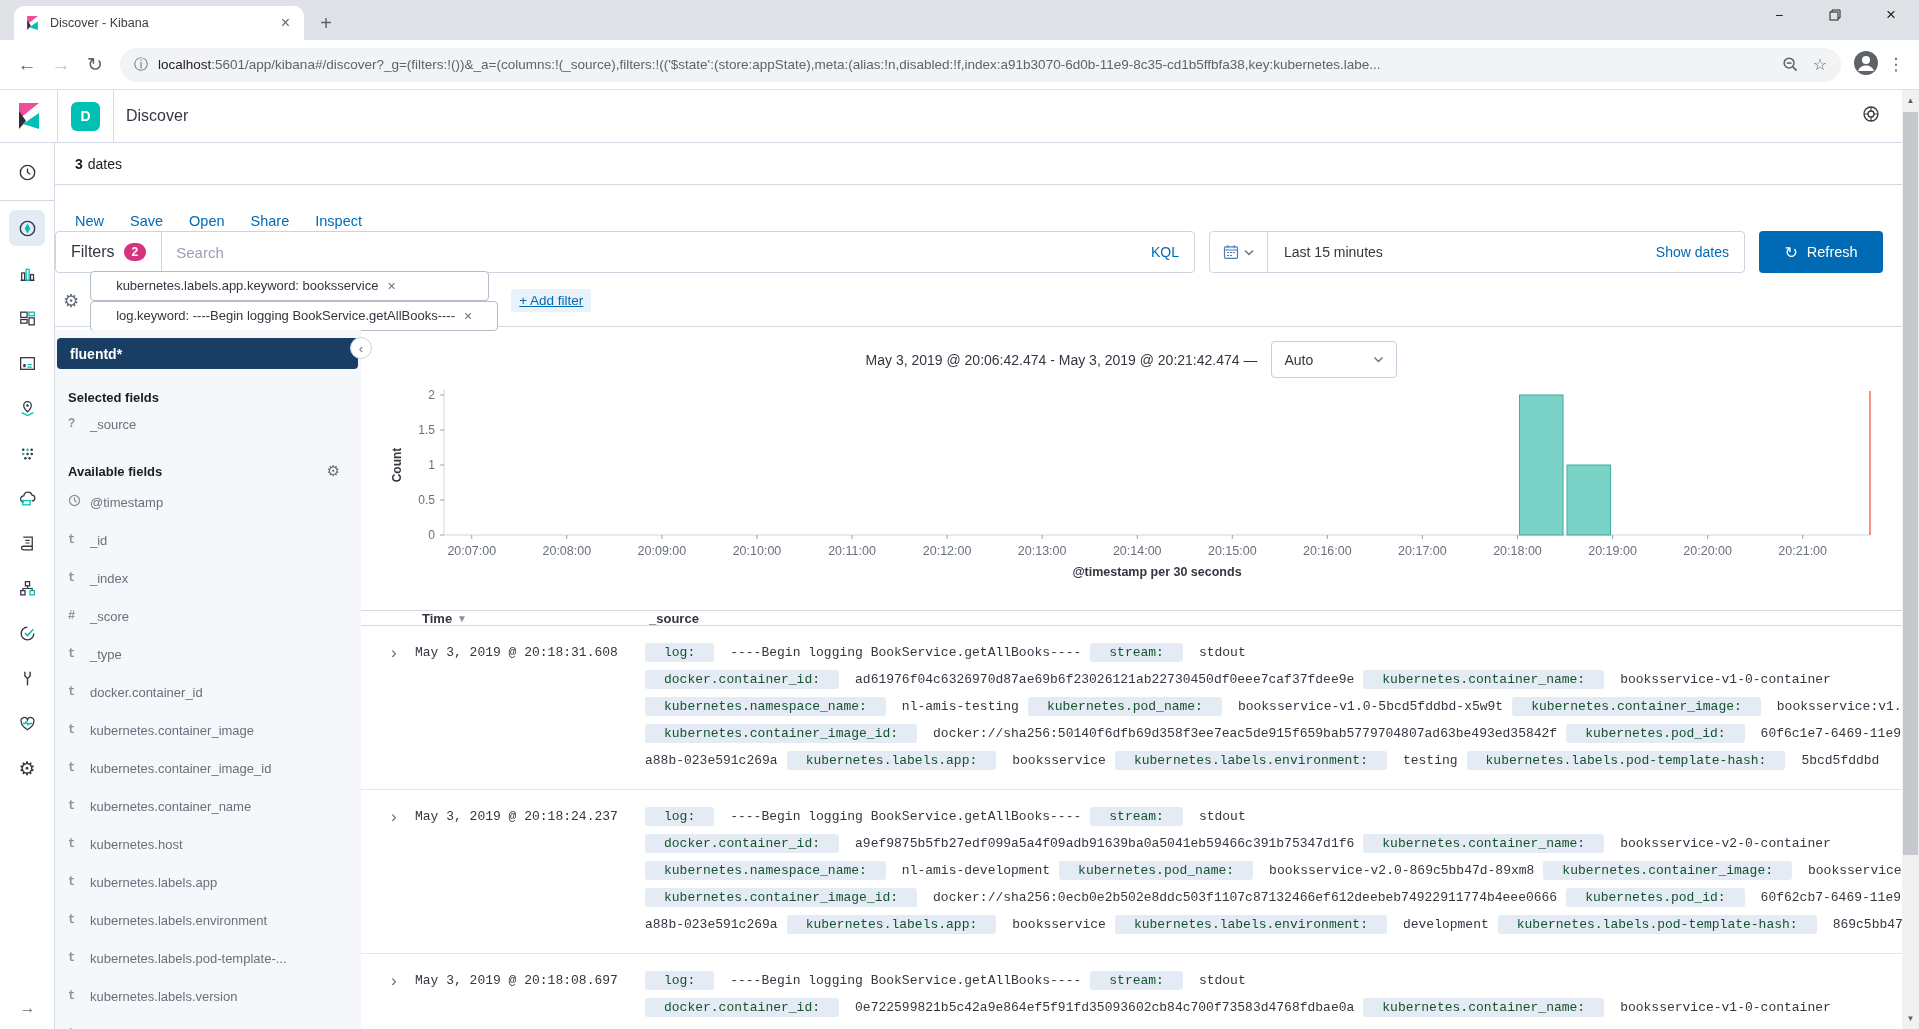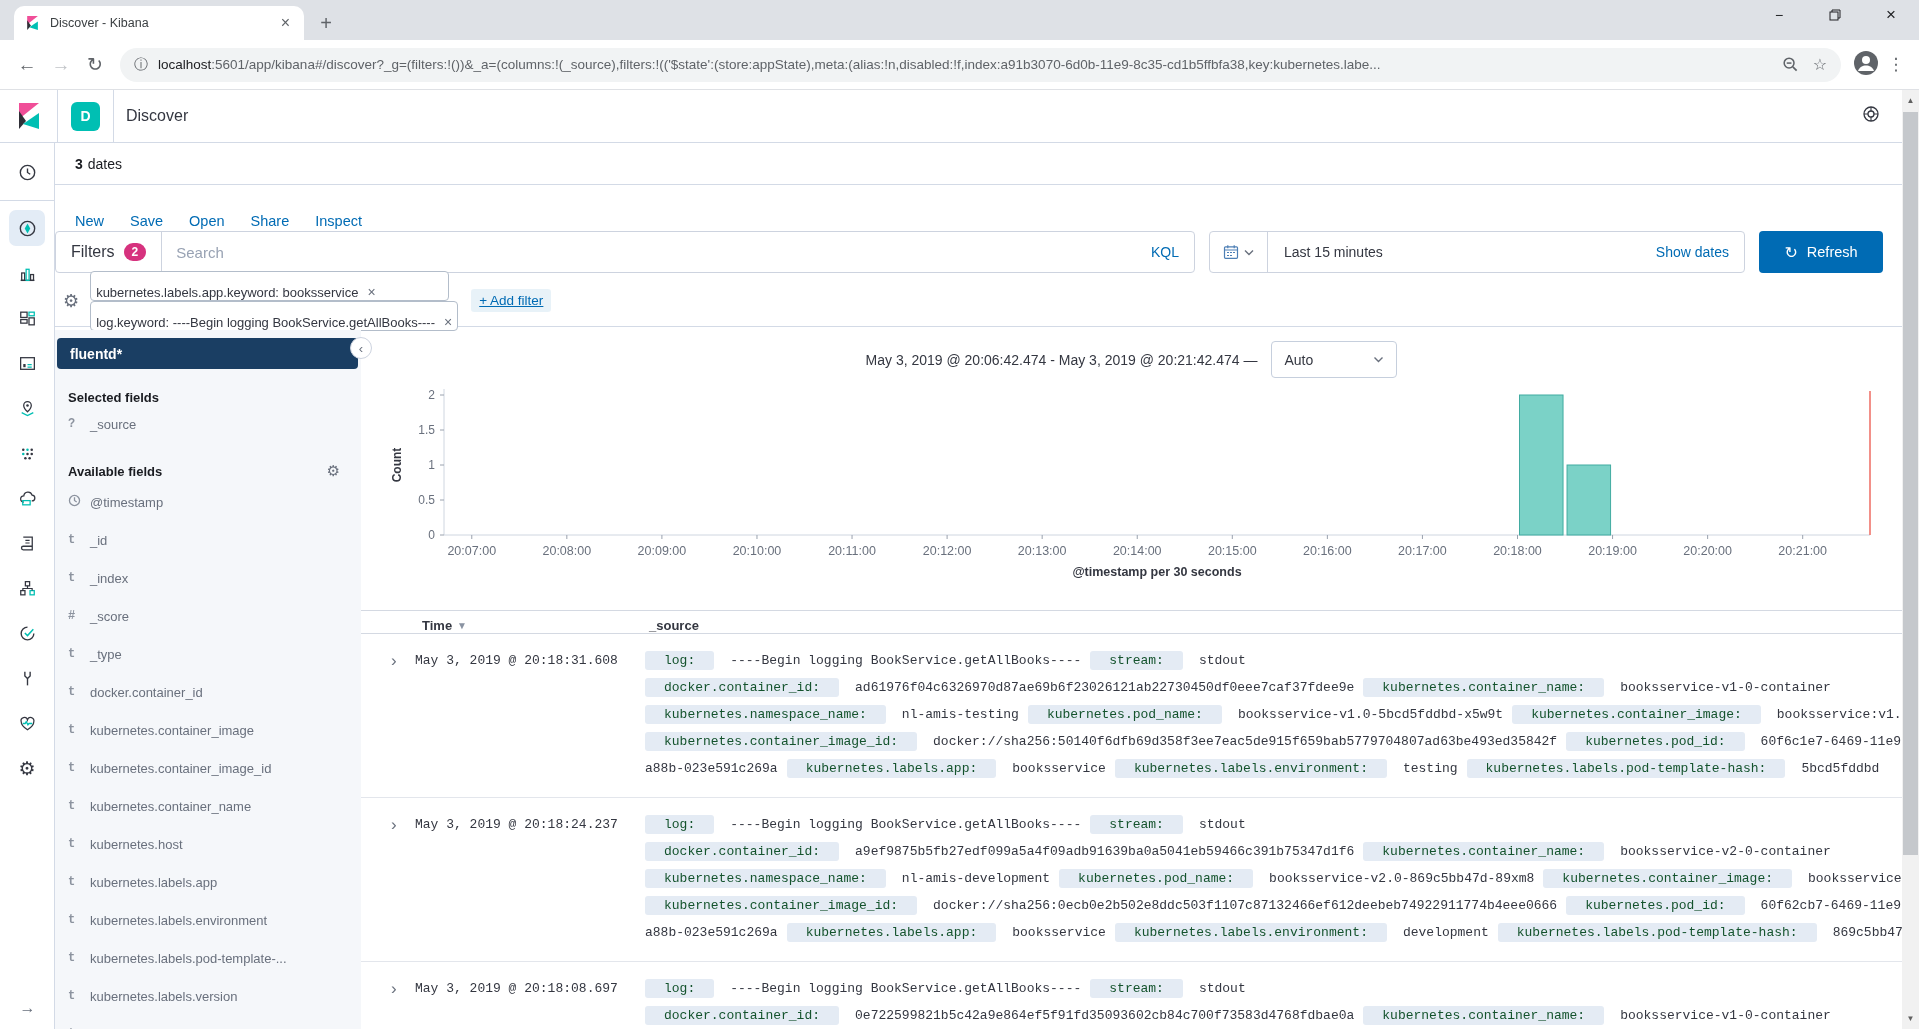--- a/index.html
+++ b/index.html
@@ -78,21 +78,21 @@
     align-items:center; justify-content:center; gap:5px; }
   .time-display { font-size:14px; color:#343741; padding:0 16px; }
   .show-dates { margin-left:auto; font-size:14px; color:#006bb4; padding-right:15px; }
   .refresh-btn { width:124px; height:42px; background:#006bb4; border-radius:4px; color:#fff;
     font-size:14.5px; display:flex; align-items:center; justify-content:center; gap:9px; flex-shrink:0; }
   .refresh-glyph { font-size:16px; }
 
   .pills-row { height:52px; display:flex; align-items:center; gap:11px; padding-left:8px;
     border-bottom:1px solid #d3dae6; }
   .pill { height:30px; border:1px solid #b3bdca; border-radius:4px; background:#fff;
-    display:flex; align-items:flex-end; padding:0 5px; font-size:13px; color:#343741; white-space:nowrap; }
+    display:flex; align-items:center; padding:0 25px; font-size:13px; color:#343741; white-space:nowrap; }
   .pill-x { color:#69707d; margin-left:9px; font-size:14px; }
   .add-filter { font-size:13.5px; color:#006bb4; text-decoration:underline;
     background:rgba(0,107,180,0.09); padding:4px 8px; border-radius:3px; }
 
   .content { position:absolute; top:187px; left:0; right:0; bottom:0; display:flex; }
   .fields-panel { width:306px; background:#f5f7fa; padding:8px 3px 0 2px; overflow:hidden; flex-shrink:0; }
   .index-header { height:31px; background:#1a3e63; border-radius:4px; color:#fff; font-weight:bold;
     font-size:14px; display:flex; align-items:center; padding:0 13px; }
   .section-title { font-size:13px; font-weight:bold; color:#1a1c21; margin:21px 0 0 11px;
     display:flex; align-items:center; }
@@ -108,22 +108,22 @@
     color:#69707d; font-size:13px; z-index:5; }
 
   .results { flex:1; position:relative; min-width:0; }
   .chart-title-row { margin-top:11px; display:flex; align-items:center; justify-content:center; gap:14px; }
   .chart-title { font-size:14px; color:#343741; }
   .interval-select { width:126px; height:37px; border:1px solid #c6cfdd; border-radius:4px; background:#fff;
     display:flex; align-items:center; justify-content:space-between; padding:0 12px; font-size:14px; color:#343741; }
   .chart-wrap { margin-top:2px; }
 
   .doc-table { margin-top:16px; }
-  .dt-header { height:24px; border-top:1px solid #d4d9e2; border-bottom:1px solid #d4d9e2;
-    display:flex; align-items:flex-end; font-size:13px; font-weight:bold; color:#343741; }
+  .dt-header { height:16px; border-top:1px solid #d4d9e2; border-bottom:1px solid #d4d9e2;
+    display:flex; align-items:flex-start; font-size:13px; font-weight:bold; color:#343741; }
   .dt-time-h { margin-left:61px; width:227px; display:flex; align-items:center; }
   .sort-caret { color:#8a93a2; font-size:10px; margin-left:5px; }
   .doc-row { display:flex; border-bottom:1px solid #e3e6ec; padding:13px 0 15px 0; }
   .expander { width:24px; margin-left:30px; color:#69707d; font-size:17px; line-height:27px; }
   .time-cell { width:230px; font-family:"Liberation Mono","DejaVu Sans Mono",monospace;
     font-size:13px; color:#343741; line-height:27px; flex-shrink:0; }
   .source-cell { flex:1; min-width:0; overflow:hidden; }
   .src-line { white-space:nowrap; line-height:27px; font-family:"Liberation Mono","DejaVu Sans Mono",monospace;
     font-size:13px; color:#343741; }
   .fkey { background:#e4ebf4; border-radius:3px; padding:2px 19px; margin-right:16px; color:#14532d; }

